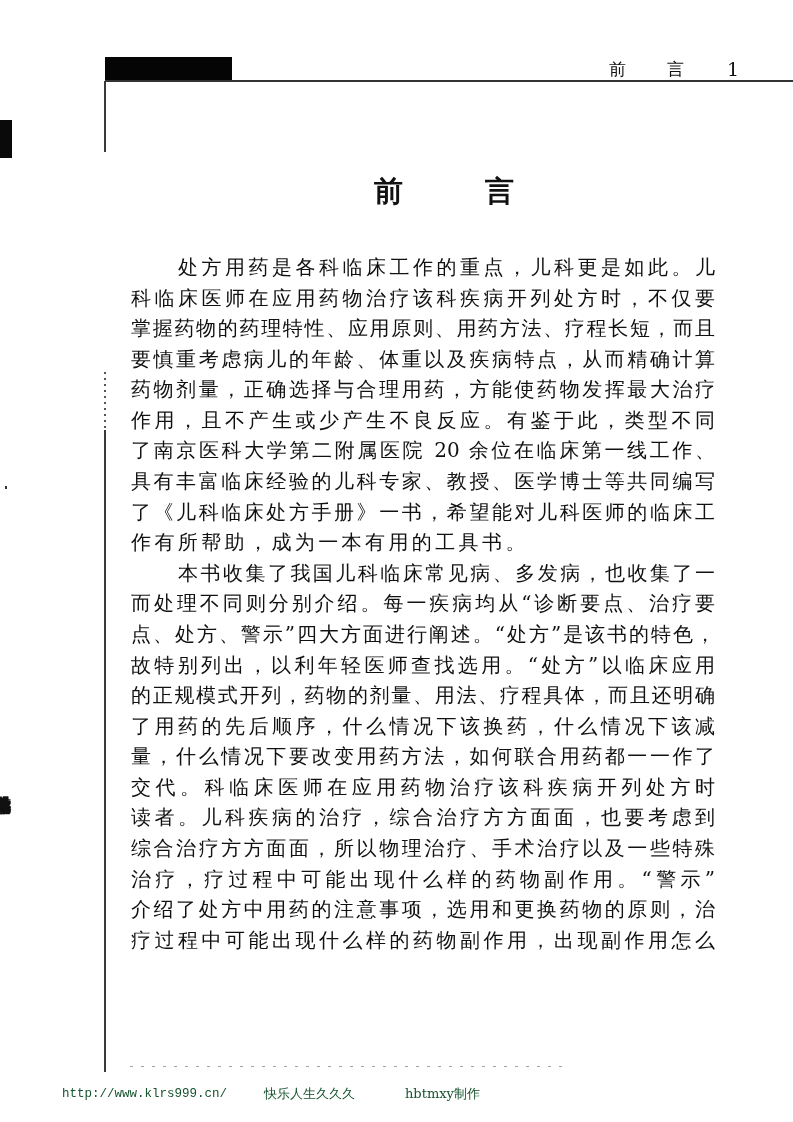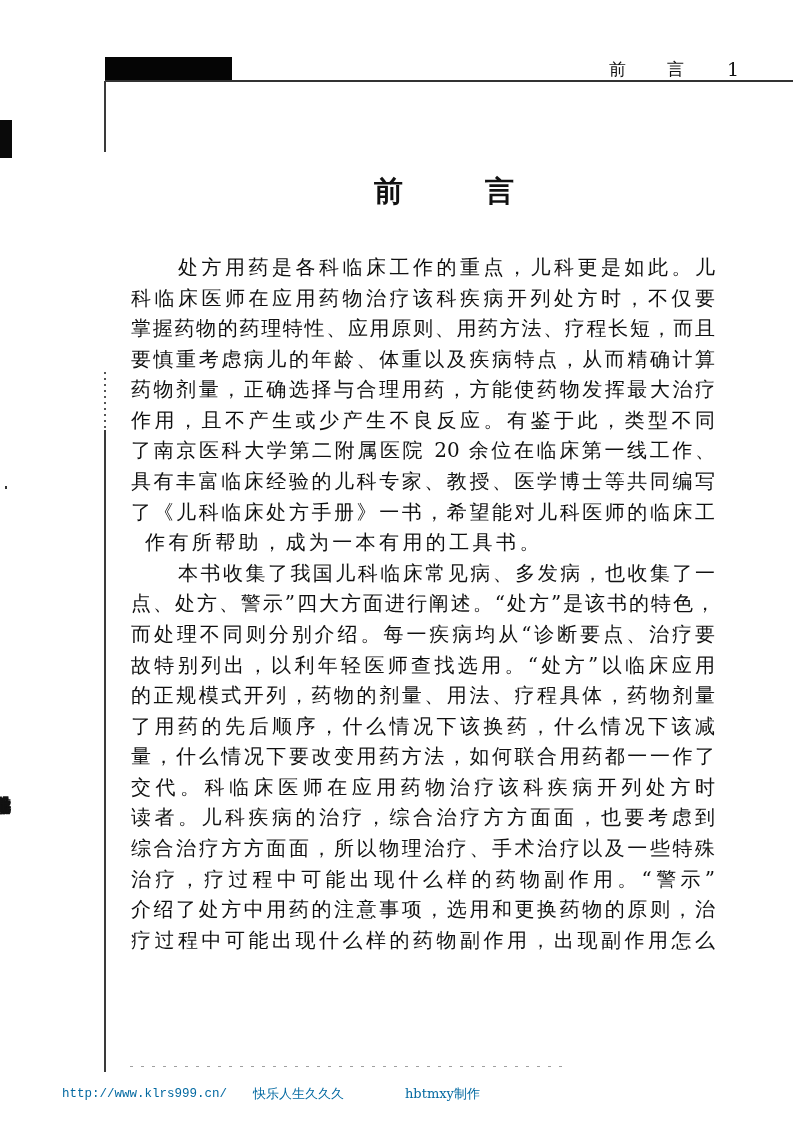--- a/index.html
+++ b/index.html
@@ -22,27 +22,27 @@
     .spine-mark { left: 5px; top: 486px; width: 2px; height: 3px; background: #333; }
     
     .title { left: 352px; top: 172px; font-size: 29px; font-weight: bold; line-height: 38px; letter-spacing: 0; margin-left: 22px; }
     .title span { display: inline-block; }
     .title .g2 { margin-left: 82px; }
     
     .body-text { left: 131px; top: 252px; width: 584px; font-size: 20px; }
     .ln { height: 30.58px; line-height: 30.58px; white-space: nowrap;
       text-align: justify; text-align-last: justify; }
     .ln.indent { padding-left: 47px; }
-    .ln.last { text-align: center; text-align-last: left; letter-spacing: 3.4px; margin-left: 14px; }
+    .ln.last { text-align: center; text-align-last: left; letter-spacing: 3.4px; }
     .scan-noise { left: 130px; top: 1066px; width: 440px; height: 1px;
       background: repeating-linear-gradient(to right, #777 0 3px, transparent 3px 11px); opacity: .7; }
     
-    .footer { top: 1085px; font-size: 13px; line-height: 18px; color: #0369a1; }
+    .footer { top: 1085px; font-size: 13px; line-height: 18px; color: #14532d; }
     .f-url { left: 62px; font-family: "Liberation Mono", "DejaVu Sans Mono", monospace; font-size: 12.5px; }
-    .f-mid { left: 253px; }
+    .f-mid { left: 264px; }
     .f-right { left: 405px; }
   </style>
 </head>
 <body>
 
 <div class="abs hdr-block"></div>
 <div class="abs hdr-rule"></div>
 <div class="abs hdr-text" style="left:609px;">前</div>
 <div class="abs hdr-text" style="left:667px;">言</div>
 <div class="abs hdr-text" style="left:727px; font-size:19px;">1</div>
@@ -67,24 +67,24 @@
     <div class="ln">要慎重考虑病儿的年龄、体重以及疾病特点，从而精确计算</div>
     <div class="ln">药物剂量，正确选择与合理用药，方能使药物发挥最大治疗</div>
     <div class="ln">作用，且不产生或少产生不良反应。有鉴于此，类型不同</div>
     <div class="ln">了南京医科大学第二附属医院 20 余位在临床第一线工作、</div>
     <div class="ln">具有丰富临床经验的儿科专家、教授、医学博士等共同编写</div>
     <div class="ln">了《儿科临床处方手册》一书，希望能对儿科医师的临床工</div>
     <div class="ln last">作有所帮助，成为一本有用的工具书。</div>
   </div>
   <div>
     <div class="ln indent">本书收集了我国儿科临床常见病、多发病，也收集了一</div>
+    <div class="ln">而处理不同则分别介绍。每一疾病均从“诊断要点、治疗要</div>
     <div class="ln">点、处方、警示”四大方面进行阐述。“处方”是该书的特色，</div>
-    <div class="ln">而处理不同则分别介绍。每一疾病均从“诊断要点、治疗要</div>
     <div class="ln">故特别列出，以利年轻医师查找选用。“处方”以临床应用</div>
-    <div class="ln">的正规模式开列，药物的剂量、用法、疗程具体，药物剂量</div>
+    <div class="ln">的正规模式开列，药物的剂量、用法、疗程具体，而且还明确</div>
     <div class="ln">了用药的先后顺序，什么情况下该换药，什么情况下该减</div>
     <div class="ln">量，什么情况下要改变用药方法，如何联合用药都一一作了</div>
     <div class="ln">交代。科临床医师在应用药物治疗该科疾病开列处方时</div>
     <div class="ln">读者。儿科疾病的治疗，综合治疗方方面面，也要考虑到</div>
     <div class="ln">综合治疗方方面面，所以物理治疗、手术治疗以及一些特殊</div>
     <div class="ln">治疗，疗过程中可能出现什么样的药物副作用。“警示”</div>
     <div class="ln">介绍了处方中用药的注意事项，选用和更换药物的原则，治</div>
     <div class="ln">疗过程中可能出现什么样的药物副作用，出现副作用怎么</div>
   </div>
 </div>

